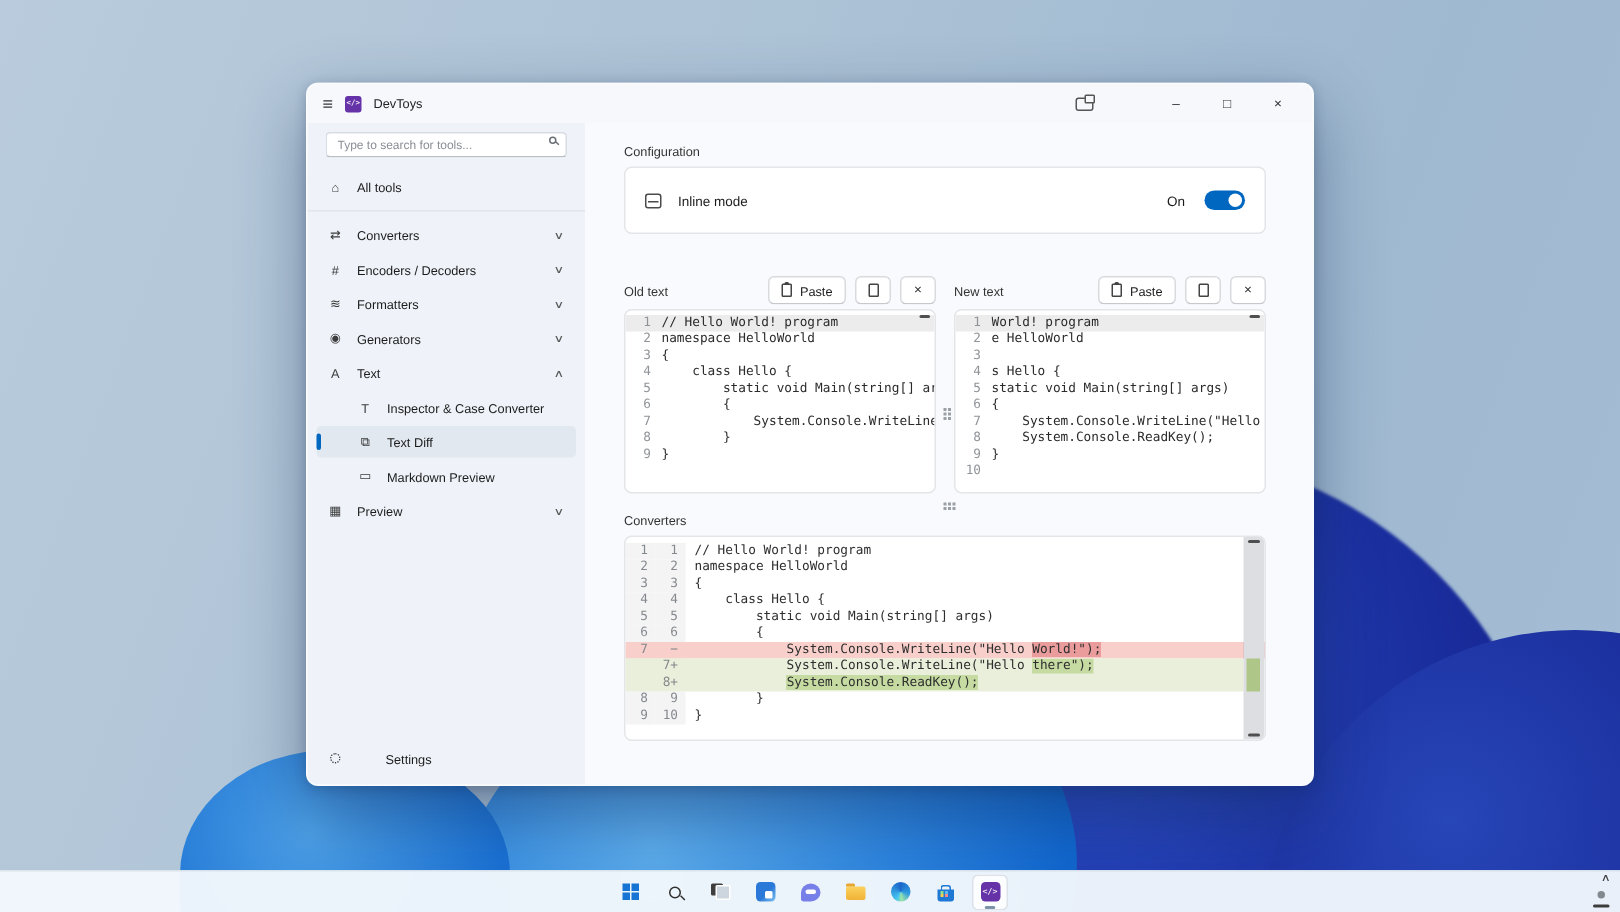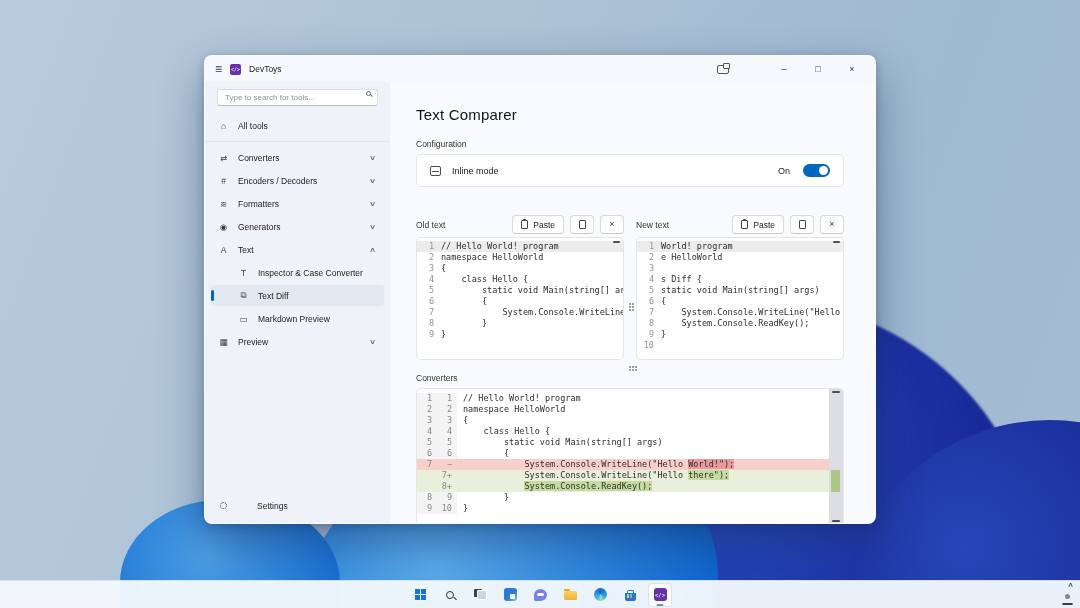--- a/index.html
+++ b/index.html
@@ -64,21 +64,21 @@
   .chev { font-size:7px; color:#5a5a5a; transform:scaleX(1.4); margin-right:2px; }
   .nav-divider { height:1px; background:#e2e5ea; margin:4px 0 4px 0; }
   .side-spacer { flex:1; }
   .gear { width:7px; height:7px; border:1.6px dotted #3f3f3f; border-radius:50%; }
 
   
   .content { flex:1; background:#f9fafd; padding:14px 31px 0 26px; position:relative; min-width:0; }
   .page-title { font-size:15px; font-weight:500; color:#141414; margin:10px 0 16px 0; letter-spacing:.2px; }
   .sec-label { font-size:8.5px; color:#333; margin-bottom:5px; }
   .card { background:#fff; border:1px solid #e4e5e8; border-radius:5px; }
-  .config-card { height:33px; display:flex; align-items:center; padding:0 13px; gap:11px; }
+  .config-card { height:45px; display:flex; align-items:center; padding:0 13px; gap:11px; }
   .ic-inline { width:11px; height:10px; border:1px solid #4a4a4a; border-radius:2px; position:relative; }
   .ic-inline::after { content:""; position:absolute; left:1px; right:1px; top:4px; height:1px; background:#4a4a4a; }
   .cfg-label { font-size:9px; color:#1b1b1b; flex:1; }
   .toggle-state { font-size:9px; color:#1b1b1b; margin-right:2px; }
   .toggle { width:27px; height:13px; border-radius:7px; background:#0067c0; position:relative; cursor:pointer; }
   .toggle::after { content:""; position:absolute; right:2px; top:2px; width:9px; height:9px; border-radius:50%; background:#fff; }
 
   .pane-heads { display:flex; gap:12px; margin-top:13px; }
   .pane-head { flex:1; display:flex; align-items:flex-end; gap:6px; min-width:0; }
   .pane-label { font-size:8.5px; color:#333; flex:1; padding-bottom:4px;margin-top:20px; }
@@ -247,21 +247,20 @@
           </div>
         <div class="side-spacer"></div>
         <div class="nav-item" style="margin-bottom:7px;gap:28px;">
 
           <span class="nic"><span class="gear" style="display:inline-block;"></span></span>
           <span class="nlabel">Settings</span>
         </div>
       </aside>
 
       <main class="content">
-        <div class="page-title">Text Comparer</div>
 
         <div class="sec-label">Configuration</div>
         <div class="card config-card">
           <span class="ic-inline"></span>
           <span class="cfg-label">Inline mode</span>
           <span class="toggle-state">On</span>
           <span class="toggle"></span>
         </div>
 
         <div class="pane-heads">
@@ -342,21 +341,21 @@
               <div class="ed-row">
                 <span class="ed-gutter">2</span>
                 <span class="ed-code">e HelloWorld</span>
               </div>
               <div class="ed-row">
                 <span class="ed-gutter">3</span>
                 <span class="ed-code"></span>
               </div>
               <div class="ed-row">
                 <span class="ed-gutter">4</span>
-                <span class="ed-code">s Diff {</span>
+                <span class="ed-code">s Hello {</span>
               </div>
               <div class="ed-row">
                 <span class="ed-gutter">5</span>
                 <span class="ed-code">static void Main(string[] args)</span>
               </div>
               <div class="ed-row">
                 <span class="ed-gutter">6</span>
                 <span class="ed-code">{</span>
               </div>
               <div class="ed-row">

